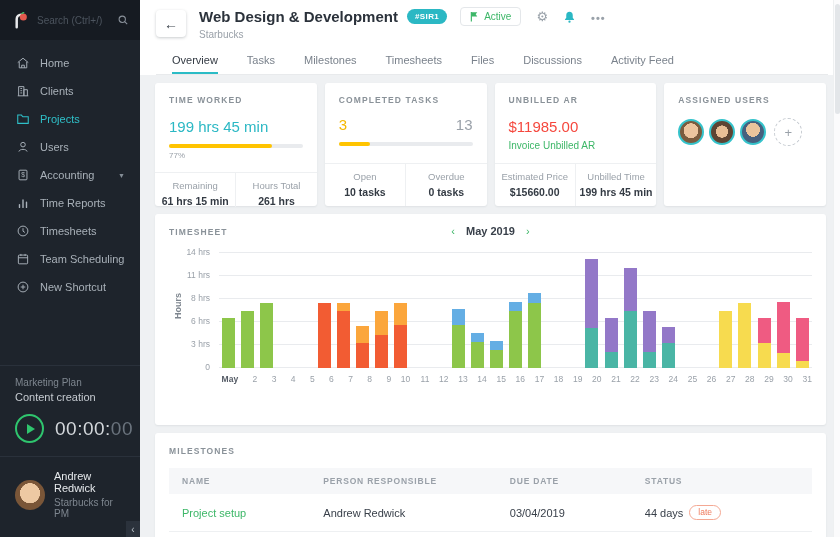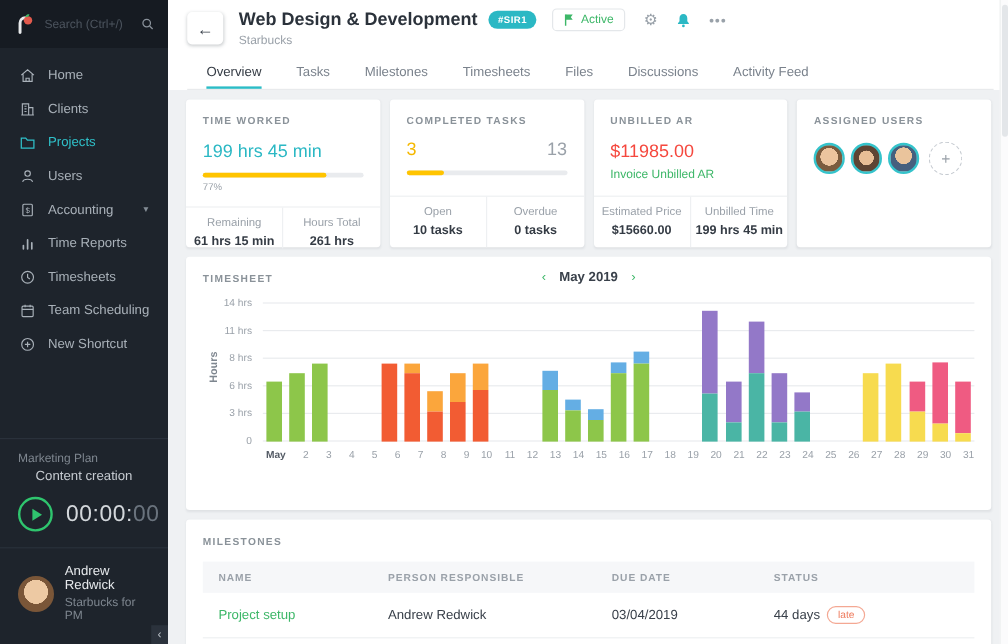--- a/index.html
+++ b/index.html
@@ -13,21 +13,21 @@
   .search-text { color:#4C545E; font-size:10px; flex:1; }
   .search-icon { color:#8A929B; display:flex; }
   .nav { padding:9px 0 0; }
   .nav-item { display:flex; align-items:center; gap:10px; padding:7px 15px; color:#A9B1B9; font-size:11px; cursor:pointer; }
   .nav-item.active { color:#2FC0C9; }
   .nav-icon { display:flex; width:15px; justify-content:center; }
   .nav-caret { margin-left:auto; color:#848D96; font-size:7px; }
   .sidebar-spacer { flex:1; }
   .timer-panel { border-top:1px solid #2A313B; padding:11px 15px 13px; }
   .timer-project { color:#7E868F; font-size:10px; }
-  .timer-task { color:#C6CBD1; font-size:11px; margin-top:3px;text-align:center; }
+  .timer-task { color:#C6CBD1; font-size:11px; margin-top:3px; }
   .timer-row { display:flex; align-items:center; gap:11px; margin-top:11px; }
   .play-btn { width:29px; height:29px; border:2px solid #2FC56E; border-radius:50%; display:flex; align-items:center; justify-content:center; cursor:pointer; flex-shrink:0; }
   .play-tri { width:0; height:0; border-left:8px solid #2FC56E; border-top:5px solid transparent; border-bottom:5px solid transparent; margin-left:2px; }
   .timer-digits { font-size:19px; color:#D3D7DB; letter-spacing:.5px; white-space:nowrap; }
   .timer-sub { color:#6A737D; }
   .user-panel { border-top:1px solid #2A313B; padding:13px 15px 18px; display:flex; gap:9px; align-items:center; cursor:pointer; }
   .user-avatar { width:30px; height:30px; border-radius:50%; flex-shrink:0;
     background: radial-gradient(circle at 50% 44%, #EDC9A3 0 44%, #7A5638 45%); }
   .user-name { color:#E6E9EC; font-size:11px; }
   .user-role { color:#7E868F; font-size:10px; margin-top:3px; }

